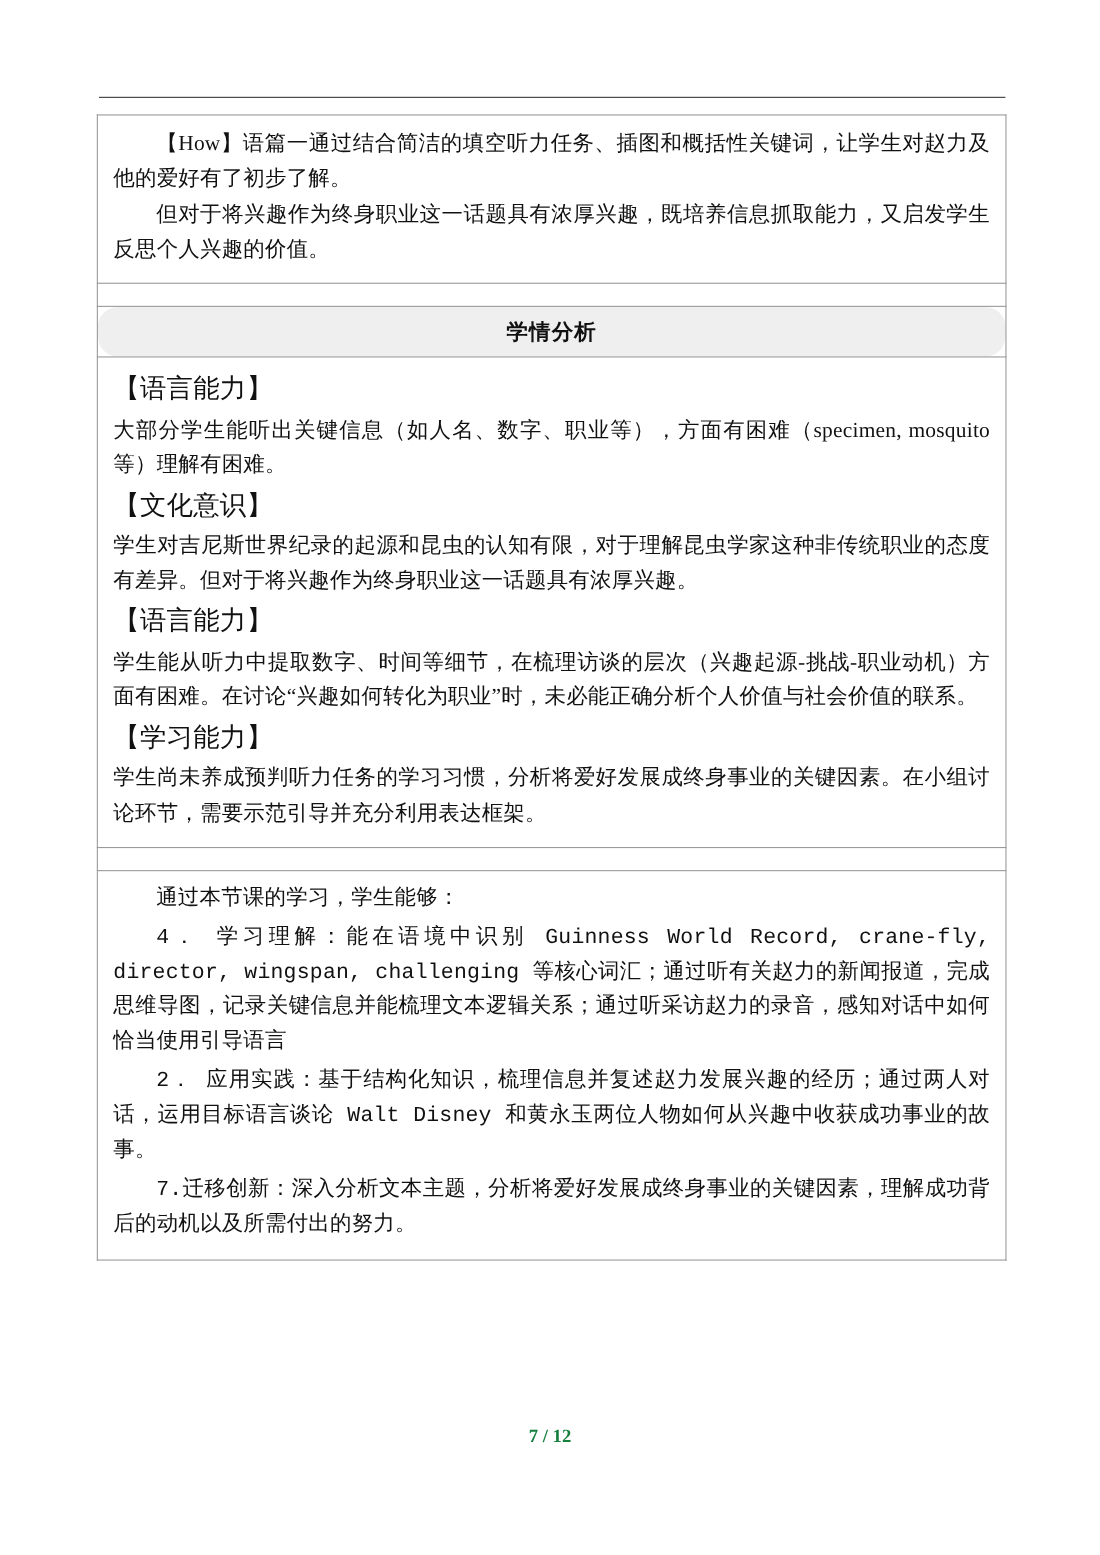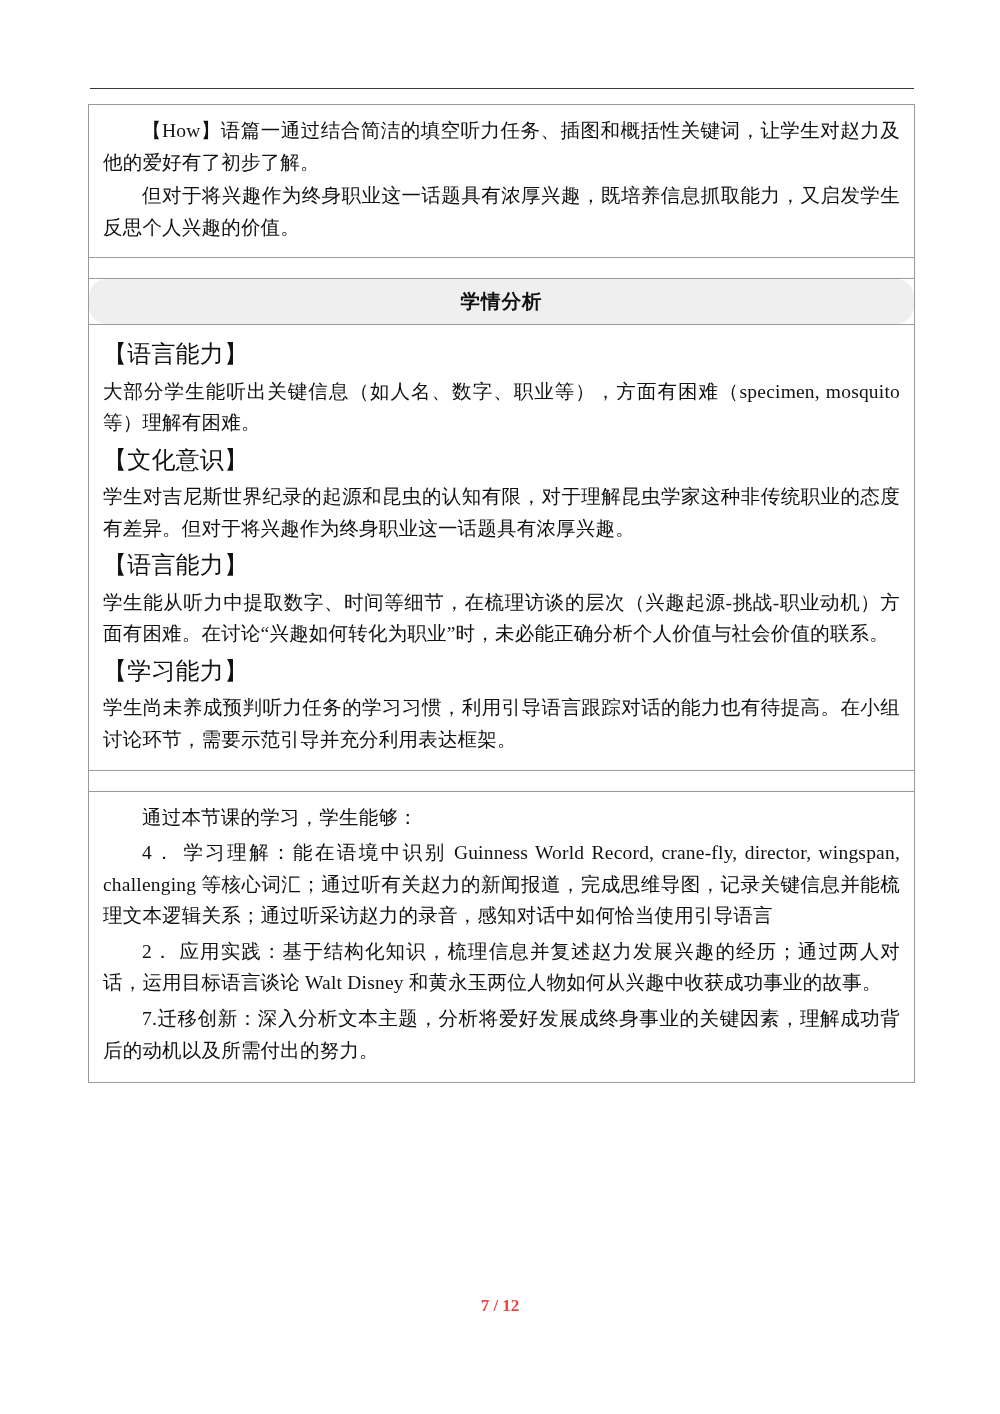--- a/index.html
+++ b/index.html
@@ -73,31 +73,32 @@
   .bracket-label {
     font-size: 24px;
     margin: 4px 0 2px 0;
     line-height: 1.6;
     font-family: Liberation Serif, serif;
   }
   .goal-body p {
     margin: 0 0 4px 0;
     text-indent: 2em;
     text-align: justify;
+    font-family: Liberation Mono, monospace;
   }
   .footer {
     position: absolute;
     left: 0;
     top: 1296px;
     width: 1000px;
     text-align: center;
     font-size: 17px;
     font-weight: bold;
     font-family: "Liberation Serif", serif;
-    color: #ef4444;
+    color: #15803d;
   }
 </style>
 </head>
 <body>
 
 <div class="page">
 
   <div class="top-rule"></div>
 
   <table class="doc-table">
@@ -133,21 +134,21 @@
             <p class="bracket-label">【语言能力】</p>
             <p>大部分学生能听出关键信息（如人名、数字、职业等），方面有困难（specimen, mosquito 等）理解有困难。</p>
 
             <p class="bracket-label">【文化意识】</p>
             <p>学生对吉尼斯世界纪录的起源和昆虫的认知有限，对于理解昆虫学家这种非传统职业的态度有差异。但对于将兴趣作为终身职业这一话题具有浓厚兴趣。</p>
 
             <p class="bracket-label">【语言能力】</p>
             <p>学生能从听力中提取数字、时间等细节，在梳理访谈的层次（兴趣起源-挑战-职业动机）方面有困难。在讨论“兴趣如何转化为职业”时，未必能正确分析个人价值与社会价值的联系。</p>
 
             <p class="bracket-label">【学习能力】</p>
-            <p>学生尚未养成预判听力任务的学习习惯，利用引导语言跟踪对话的能力也有待提高。在小组讨论环节，需要示范引导并充分利用表达框架。</p>
+            <p>学生尚未养成预判听力任务的学习习惯，分析将爱好发展成终身事业的关键因素。在小组讨论环节，需要示范引导并充分利用表达框架。</p>
 
           </div>
         </td>
       </tr>
 
       <tr class="spacer-row">
         <td>
             <div></div>
           </td>
       </tr>

